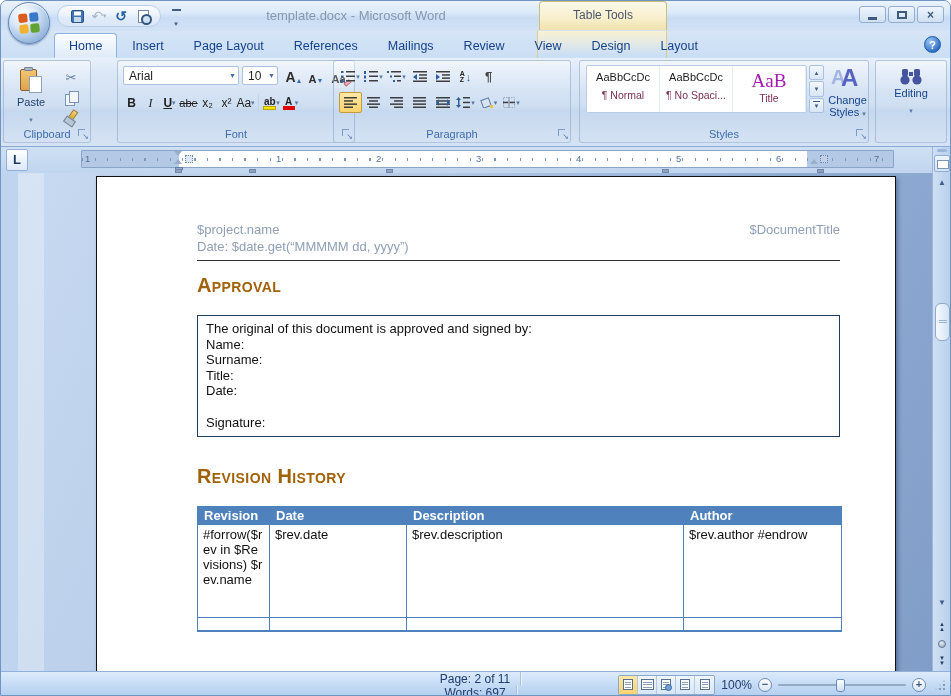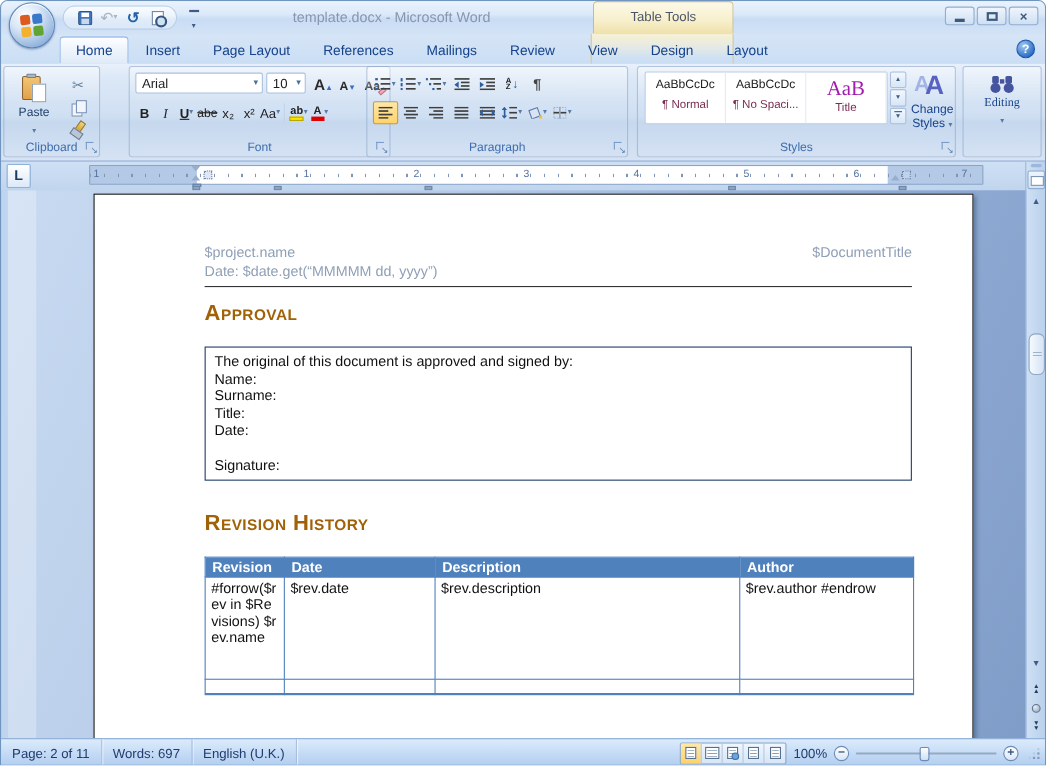--- a/index.html
+++ b/index.html
@@ -140,21 +140,21 @@
     font-size:6px; color:#3f5c85; display:flex; align-items:center; justify-content:center; flex-direction:column; }
   .gs .bar { width:7px; height:1px; background:#3f5c85; margin-bottom:1px; }
   .chgstyles { position:absolute; left:248px; top:3px; width:39px; height:62px; text-align:center; }
   .aa-icon { position:relative; height:30px; }
   .aa-icon .a1 { position:absolute; left:3px; top:2px; font-size:20px; font-weight:bold; color:#a3b4e4; }
   .aa-icon .a2 { position:absolute; left:13px; top:0; font-size:24px; font-weight:bold; color:#5862c0; }
   .chgstyles .lbl { font-size:11px; color:#15428b; line-height:12px; }
 
   
   .g-edit { left:874px; width:72px; }
-  .edit-btn { position:absolute; left:0; top:4px; width:100%; text-align:center;font-family:Liberation Serif, serif; }
+  .edit-btn { position:absolute; left:0; top:4px; width:100%; text-align:center; }
   .edit-btn svg { margin:3px auto 2px; display:block; }
   .edit-btn .lbl { font-size:11px; color:#15428b; }
 
   
   .rulerrow { position:absolute; left:0; top:146px; width:933px; height:26px;
     background:linear-gradient(#cfe0f4,#c0d5ee); }
   .tabsel { position:absolute; left:5px; top:2px; width:22px; height:22px; background:linear-gradient(#fff,#dce9f8);
     border:1px solid #8fb0d8; border-radius:2px; text-align:center; font-size:13px; font-weight:bold;
     color:#1d3a5f; line-height:20px; }
   .ruler { position:absolute; left:80px; top:3px; width:813px; height:18px; background:#b3c9e6;
@@ -165,21 +165,21 @@
   .rnum { position:absolute; top:2px; font-size:9.5px; color:#51719c; }
   .indent-marker { position:absolute; width:9px; height:16px; }
   .indent-marker .t1 { position:absolute; left:0; top:0; border-left:4.5px solid transparent; border-right:4.5px solid transparent; border-top:5px solid #97aecd; }
   .indent-marker .t2 { position:absolute; left:0; bottom:3px; border-left:4.5px solid transparent; border-right:4.5px solid transparent; border-bottom:5px solid #97aecd; }
   .indent-marker .bx { position:absolute; left:0.5px; bottom:-3px; width:8px; height:3px; background:#97aecd; border:1px solid #5f7ea8; }
   .gridmark { position:absolute; top:4px; width:8px; height:8px; border:1px dotted #6d88a8; background:rgba(200,215,235,.6); }
   .colstrip { position:absolute; left:80px; top:22px; width:813px; height:5px; }
   .colmark { position:absolute; top:0; width:7px; height:4px; background:#8fa3bd; border:1px solid #6d88a8; }
 
   
-  .docarea { position:absolute; left:6px; top:172px; width:933px; height:498px; overflow:hidden;
+  .docarea { position:absolute; left:17px; top:172px; width:933px; height:498px; overflow:hidden;
     background:linear-gradient(115deg,#c8daf1 0%,#b7cce9 35%,#93aed6 65%,#7f9cc8 100%); }
   .docarea::before { content:""; position:absolute; left:0; top:0; width:26px; height:100%; background:rgba(255,255,255,.28); }
   .page { position:absolute; left:78px; top:3px; width:800px; height:980px; background:#fff;
     border:1px solid #111; box-shadow:2px 2px 4px rgba(10,25,60,.35); }
 
   .dhead { position:absolute; left:100px; top:44px; width:643px; color:#8f9fb6; font-size:13px; }
   .dhead .row { display:flex; justify-content:space-between; line-height:17px; }
   .dhead .rule { margin-top:5px; border-bottom:1px solid #333; }
 
   .dheading { position:absolute; left:100px; font-variant:small-caps; font-weight:bold; font-size:20px;
@@ -218,21 +218,21 @@
   .navbtn { position:absolute; left:1px; width:16px; height:15px; display:flex; flex-direction:column;
     align-items:center; justify-content:center; color:#1d3a5f; }
   .navbtn span { font-size:6px; line-height:4.5px; }
   .nb-prev { top:472px; } .nb-next { top:506px; }
   .nb-obj { top:489px; }
   .nb-obj i { width:8px; height:8px; border-radius:50%; background:radial-gradient(circle at 35% 30%,#e8eef5,#8fa3b8); border:1px solid #5f7590; }
 
   
   .statusbar { position:absolute; left:0; top:670px; width:100%; height:26px;
     background:linear-gradient(#dcebfb,#c3daf5 55%,#b2cdef); border-top:1px solid #8fb0d8;
-    font-size:12px; color:#1e3c6e; display:flex; align-items:center; }
+    font-size:12px; color:#1e3c6e; display:flex; align-items:center;flex-direction:column; }
   .sitem { padding:0 10px; height:100%; display:flex; align-items:center; border-right:1px solid #a8c0de;
     box-shadow:1px 0 0 rgba(255,255,255,.6); white-space:nowrap; }
   .sright { position:absolute; right:4px; top:0; height:100%; display:flex; align-items:center; gap:6px; }
   .viewbtns { display:flex; border:1px solid #8ba9cc; border-radius:2px; background:linear-gradient(#f0f6fd,#d6e5f6); }
   .vbtn { width:19px; height:18px; display:flex; align-items:center; justify-content:center; border-right:1px solid #b5c9e2; }
   .vbtn:last-child { border-right:none; }
   .vbtn.active { background:linear-gradient(#ffe8a6,#ffd36b); }
   .vicon { width:10px; height:11px; background:#fff; border:1px solid #55718f; position:relative; }
   .vicon::before { content:""; position:absolute; left:1px; top:2px; right:1px; height:6px;
     background:repeating-linear-gradient(to bottom,#8aa0b8 0 1px,transparent 1px 2.5px); }

